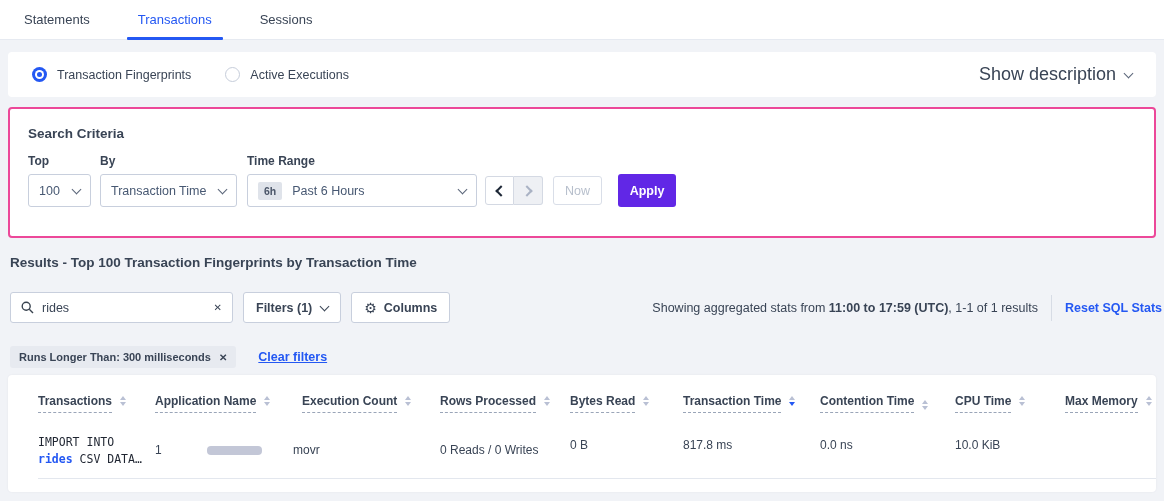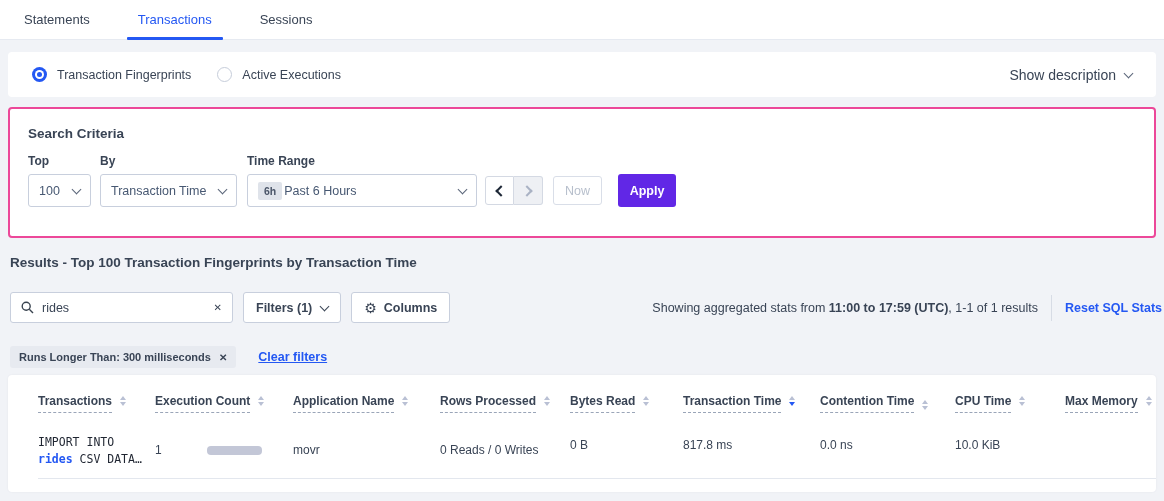--- a/index.html
+++ b/index.html
@@ -10,50 +10,50 @@
   
   .tabbar { position:absolute; top:0; left:0; width:1164px; height:40px;
     background:#fff; border-bottom:1px solid #e6eaf1; display:flex; padding-left:13px; }
   .tab { display:flex; align-items:center; padding:16px 11px; margin-right:26px;
     font-size:13px; color:#394455; position:relative; cursor:pointer; }
   .tab.active { color:#2458f3; }
   .tab.active::after { content:""; position:absolute; left:0; right:0; bottom:-1px;
     height:3px; background:#2458f3; border-radius:1px; }
   
   .radio-card { position:absolute; left:8px; top:52px; width:1148px; height:45px;
-    background:#fff; border-radius:4px; display:flex; align-items:center; padding:16px 24px; }
+    background:#fff; border-radius:4px; display:flex; align-items:center; padding:16px 24px;gap:8px; }
   .radio-opt { display:flex; align-items:center; font-size:12.5px; cursor:pointer; }
   .radio { width:15px; height:15px; border-radius:50%; margin-right:10px; flex:0 0 auto; }
   .radio.on { background:#2458f3; display:flex; align-items:center; justify-content:center; }
   .radio.on .inner { width:9px; height:9px; background:#fff; border-radius:50%;
     display:flex; align-items:center; justify-content:center; }
   .radio.on .inner::after { content:""; width:5px; height:5px; background:#2458f3; border-radius:50%; }
   .radio.off { background:#fff; border:1px solid #c6cdda; }
-  .show-desc { margin-left:auto; display:flex; align-items:center; font-size:14px; cursor:pointer; }
+  .show-desc { margin-left:auto; display:flex; align-items:center; font-size:18px; cursor:pointer; }
   
   .chev { display:inline-block; width:7px; height:7px;
     border-right:1.6px solid #5a6579; border-bottom:1.6px solid #5a6579; }
   .chev.down  { transform:rotate(45deg); margin-left:9px; margin-top:-3px; }
   .chev.left  { transform:rotate(135deg); border-color:#1d2736; border-width:2px; width:8px; height:8px; margin-left:3px;}
   .chev.right { transform:rotate(-45deg); border-color:#a9b2c4; border-width:2px; width:8px; height:8px; margin-right:3px;}
   
   .search-card { position:absolute; left:8px; top:107px; width:1148px; height:131px;
     background:#fff; border:2px solid #ec4899; border-radius:4px; padding:17px 0 0 18px; }
   .sc-title { font-size:13.5px; font-weight:bold; color:#394455; }
   .controls { display:flex; align-items:flex-end; margin-top:13px; }
   .ctl-group { display:flex; flex-direction:column; }
   .ctl-label { font-size:12px; font-weight:bold; margin-bottom:6px; color:#394455; }
   .select { height:33px; border:1px solid #c8cfdd; border-radius:3px; background:#fff;
     display:flex; align-items:center; padding:0 10px; font-size:12.5px; color:#475872; cursor:pointer; }
   .select .chev.down { margin-left:auto; }
   .w-top { width:63px; }
   .w-by { width:137px; margin-left:9px; }
   .w-tr { width:230px; margin-left:10px; }
   .badge-6h { background:#dfe3ea; border-radius:2px; font-size:10.5px; font-weight:bold;
-    color:#4a5568; padding:3px 6px; margin-right:2px; }
+    color:#4a5568; padding:3px 6px; margin-right:10px; }
   .nav-group { display:flex; margin-left:8px; margin-bottom:2px; }
   .nav-btn { width:29px; height:29px; border:1px solid #d4d9e3; background:#fff;
     display:flex; align-items:center; justify-content:center; cursor:pointer; }
   .nav-btn.prev { border-radius:3px 0 0 3px; }
   .nav-btn.next { border-radius:0 3px 3px 0; background:#eef0f4; border-left:none; cursor:default; }
   .now-btn { margin-left:10px; margin-bottom:2px; width:49px; height:29px; border:1px solid #d9dee8;
     border-radius:3px; background:#fff; color:#b7bfcc; font-size:12.5px;
     display:flex; align-items:center; justify-content:center; }
   .apply-btn { margin-left:16px; width:58px; height:33px; background:#6127e6; border:none;
     border-radius:3px; color:#fff; font-size:12.5px; font-weight:bold;
@@ -217,29 +217,29 @@
 
 <div class="table-card">
   <div class="thead">
     <div class="th c1">
       <span class="th-label">Transactions</span>
       <span class="sort">
           <span class="caret-up"></span>
           <span class="caret-down"></span>
         </span>
     </div>
+    <div class="th c3">
+      <span class="th-label">Application Name</span>
+      <span class="sort">
+          <span class="caret-up"></span>
+          <span class="caret-down"></span>
+        </span>
+    </div>
     <div class="th c2">
       <span class="th-label">Execution Count</span>
-      <span class="sort">
-          <span class="caret-up"></span>
-          <span class="caret-down"></span>
-        </span>
-    </div>
-    <div class="th c3">
-      <span class="th-label">Application Name</span>
       <span class="sort">
           <span class="caret-up"></span>
           <span class="caret-down"></span>
         </span>
     </div>
     <div class="th c4">
       <span class="th-label">Rows Processed</span>
       <span class="sort">
           <span class="caret-up"></span>
           <span class="caret-down"></span>

